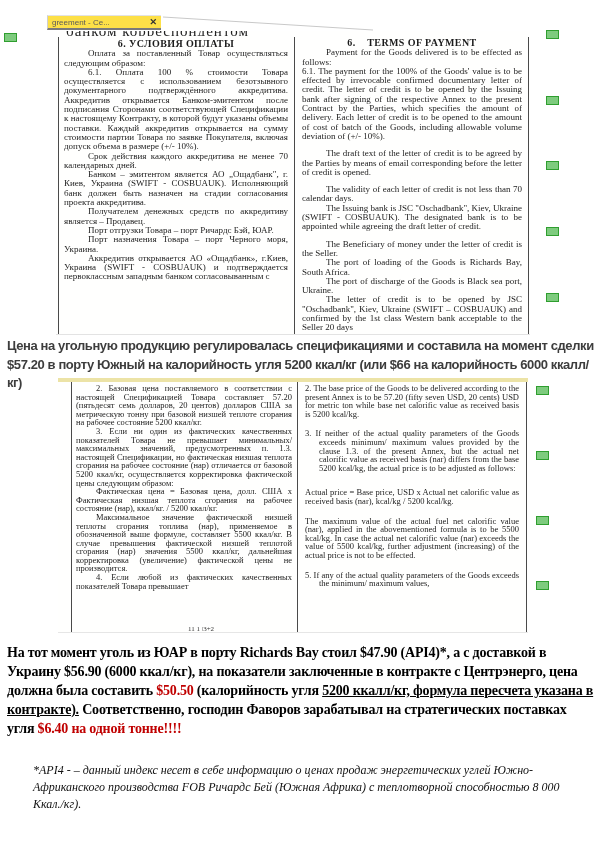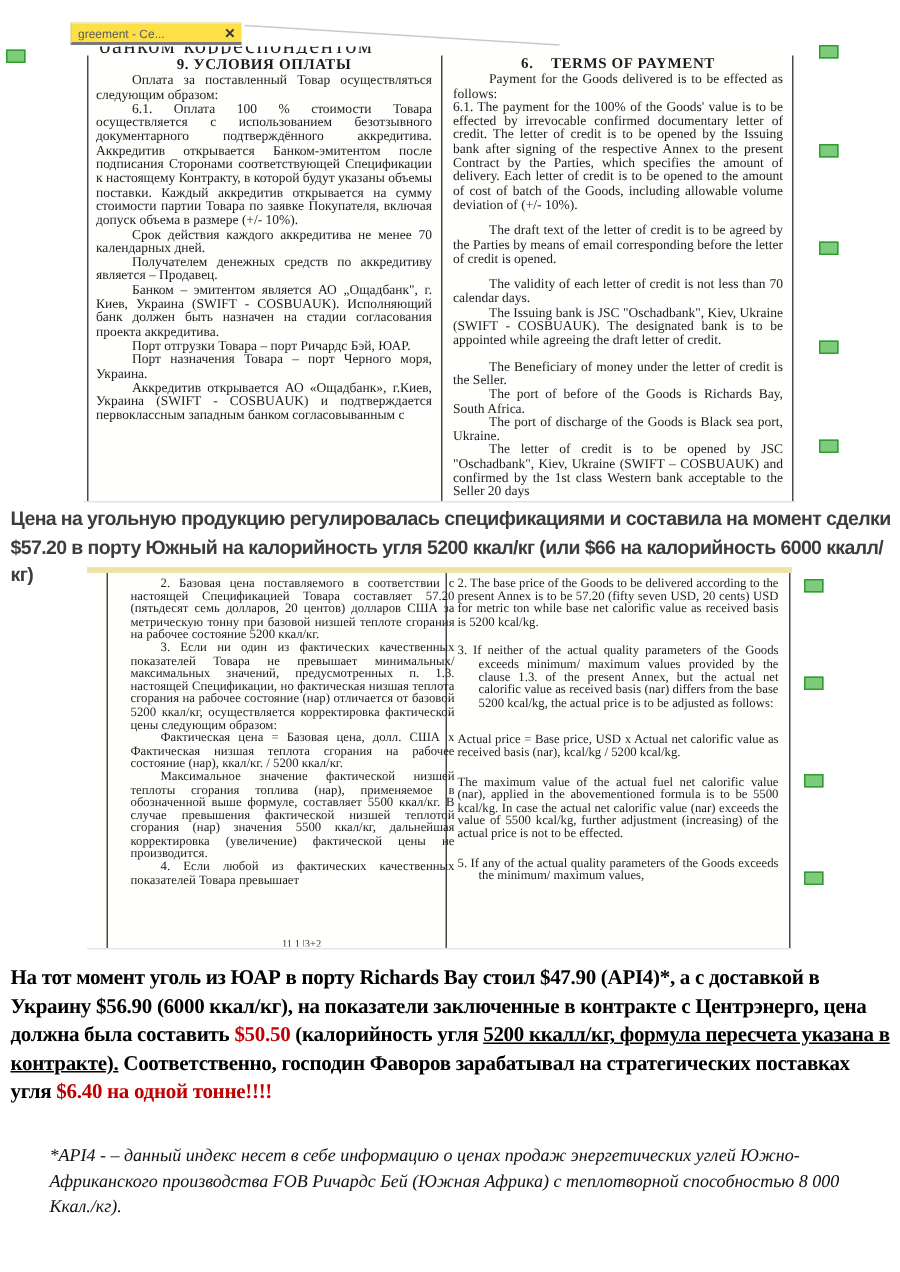--- a/index.html
+++ b/index.html
@@ -30,21 +30,21 @@
   .scan-heading{text-align:center;font-weight:700;font-size:10px;letter-spacing:.4px;margin-bottom:1px !important;}
   .ind{text-indent:24px;}
   .ind2{text-indent:20px;}
   .hang{padding-left:14px;text-indent:-14px;}
   .gap{margin-top:8px !important;}
   .gapL{margin-top:11px !important;}
   .gapXL{margin-top:16px !important;}
 
   .scan1 .col-left{left:8px;width:224px;}
   .scan1 .col-right{left:246px;width:220px;top:7px;}
-  .scan2 .col-left{left:18px;width:216px;top:6px;margin-left:11px;}
+  .scan2 .col-left{left:18px;width:216px;top:6px;}
   .scan2 .col-right{left:247px;width:214px;top:6px;}
 
   .cut-top{position:absolute;left:10px;top:0;width:230px;height:5px;overflow:hidden;
            font-size:15px;letter-spacing:1px;color:#222;}
   .cut-top span{display:block;transform:translateY(-4px);}
   .cut-bottom{position:absolute;left:130px;top:247px;width:90px;height:6px;overflow:hidden;
               font-size:7px;color:#333;}
 
   
   .green-marker{position:absolute;width:13px;height:9px;background:#7ecb7e;border:1px solid #2f9e2f;box-sizing:border-box;}
@@ -84,40 +84,40 @@
 
   <div class="scan scan1 s1">
     <div class="cut-top">
         <span>банком корреспондентом</span>
       </div>
     <div class="vline" style="left:2px;"></div>
     <div class="vline" style="left:238px;"></div>
     <div class="vline" style="left:472px;"></div>
 
     <div class="col col-left">
-      <p class="scan-heading">9. УСЛОВИЯ ОПЛАТЫ</p>
+      <p class="scan-heading">6. УСЛОВИЯ ОПЛАТЫ</p>
       <p class="ind">Оплата за поставленный Товар осуществляться следующим образом:</p>
       <p class="ind">6.1. Оплата 100 % стоимости Товара осуществляется с использованием безотзывного документарного подтверждённого аккредитива. Аккредитив открывается Банком-эмитентом после подписания Сторонами соответствующей Спецификации к настоящему Контракту, в которой будут указаны объемы поставки. Каждый аккредитив открывается на сумму стоимости партии Товара по заявке Покупателя, включая допуск объема в размере (+/- 10%).</p>
       <p class="ind">Срок действия каждого аккредитива не менее 70 календарных дней.</p>
+      <p class="ind">Банком – эмитентом является АО „Ощадбанк", г. Киев, Украина (SWIFT - COSBUAUK). Исполняющий банк должен быть назначен на стадии согласования проекта аккредитива.</p>
       <p class="ind">Получателем денежных средств по аккредитиву является – Продавец.</p>
-      <p class="ind">Банком – эмитентом является АО „Ощадбанк", г. Киев, Украина (SWIFT - COSBUAUK). Исполняющий банк должен быть назначен на стадии согласования проекта аккредитива.</p>
       <p class="ind">Порт отгрузки Товара – порт Ричардс Бэй, ЮАР.</p>
       <p class="ind">Порт назначения Товара – порт Черного моря, Украина.</p>
       <p class="ind">Аккредитив открывается АО «Ощадбанк», г.Киев, Украина (SWIFT - COSBUAUK) и подтверждается первоклассным западным банком согласовыванным с</p>
     </div>
 
     <div class="col col-right">
       <p class="scan-heading">6.&nbsp;&nbsp;&nbsp;&nbsp;TERMS OF PAYMENT</p>
       <p class="ind">Payment for the Goods delivered is to be effected as follows:</p>
       <p>6.1. The payment for the 100% of the Goods' value is to be effected by irrevocable confirmed documentary letter of credit. The letter of credit is to be opened by the Issuing bank after signing of the respective Annex to the present Contract by the Parties, which specifies the amount of delivery. Each letter of credit is to be opened to the amount of cost of batch of the Goods, including allowable volume deviation of (+/- 10%).</p>
       <p class="ind gap">The draft text of the letter of credit is to be agreed by the Parties by means of email corresponding before the letter of credit is opened.</p>
       <p class="ind gap">The validity of each letter of credit is not less than 70 calendar days.</p>
       <p class="ind">The Issuing bank is JSC "Oschadbank", Kiev, Ukraine (SWIFT - COSBUAUK). The designated bank is to be appointed while agreeing the draft letter of credit.</p>
       <p class="ind gap">The Beneficiary of money under the letter of credit is the Seller.</p>
-      <p class="ind">The port of before of the Goods is Richards Bay, South Africa.</p>
+      <p class="ind">The port of loading of the Goods is Richards Bay, South Africa.</p>
       <p class="ind">The port of discharge of the Goods is Black sea port, Ukraine.</p>
       <p class="ind">The letter of credit is to be opened by JSC "Oschadbank", Kiev, Ukraine (SWIFT – COSBUAUK) and confirmed by the 1st class Western bank acceptable to the Seller 20 days</p>
     </div>
   </div>
 
   <p class="commentary-sans">Цена на угольную продукцию регулировалась спецификациями и составила на момент сделки $57.20 в порту Южный на калорийность угля 5200 ккал/кг (или $66 на калорийность 6000 ккалл/кг)</p>
 
   <div class="green-marker" style="left:536px;top:386px;"></div>
   <div class="green-marker" style="left:536px;top:451px;"></div>
   <div class="green-marker" style="left:536px;top:516px;"></div>

